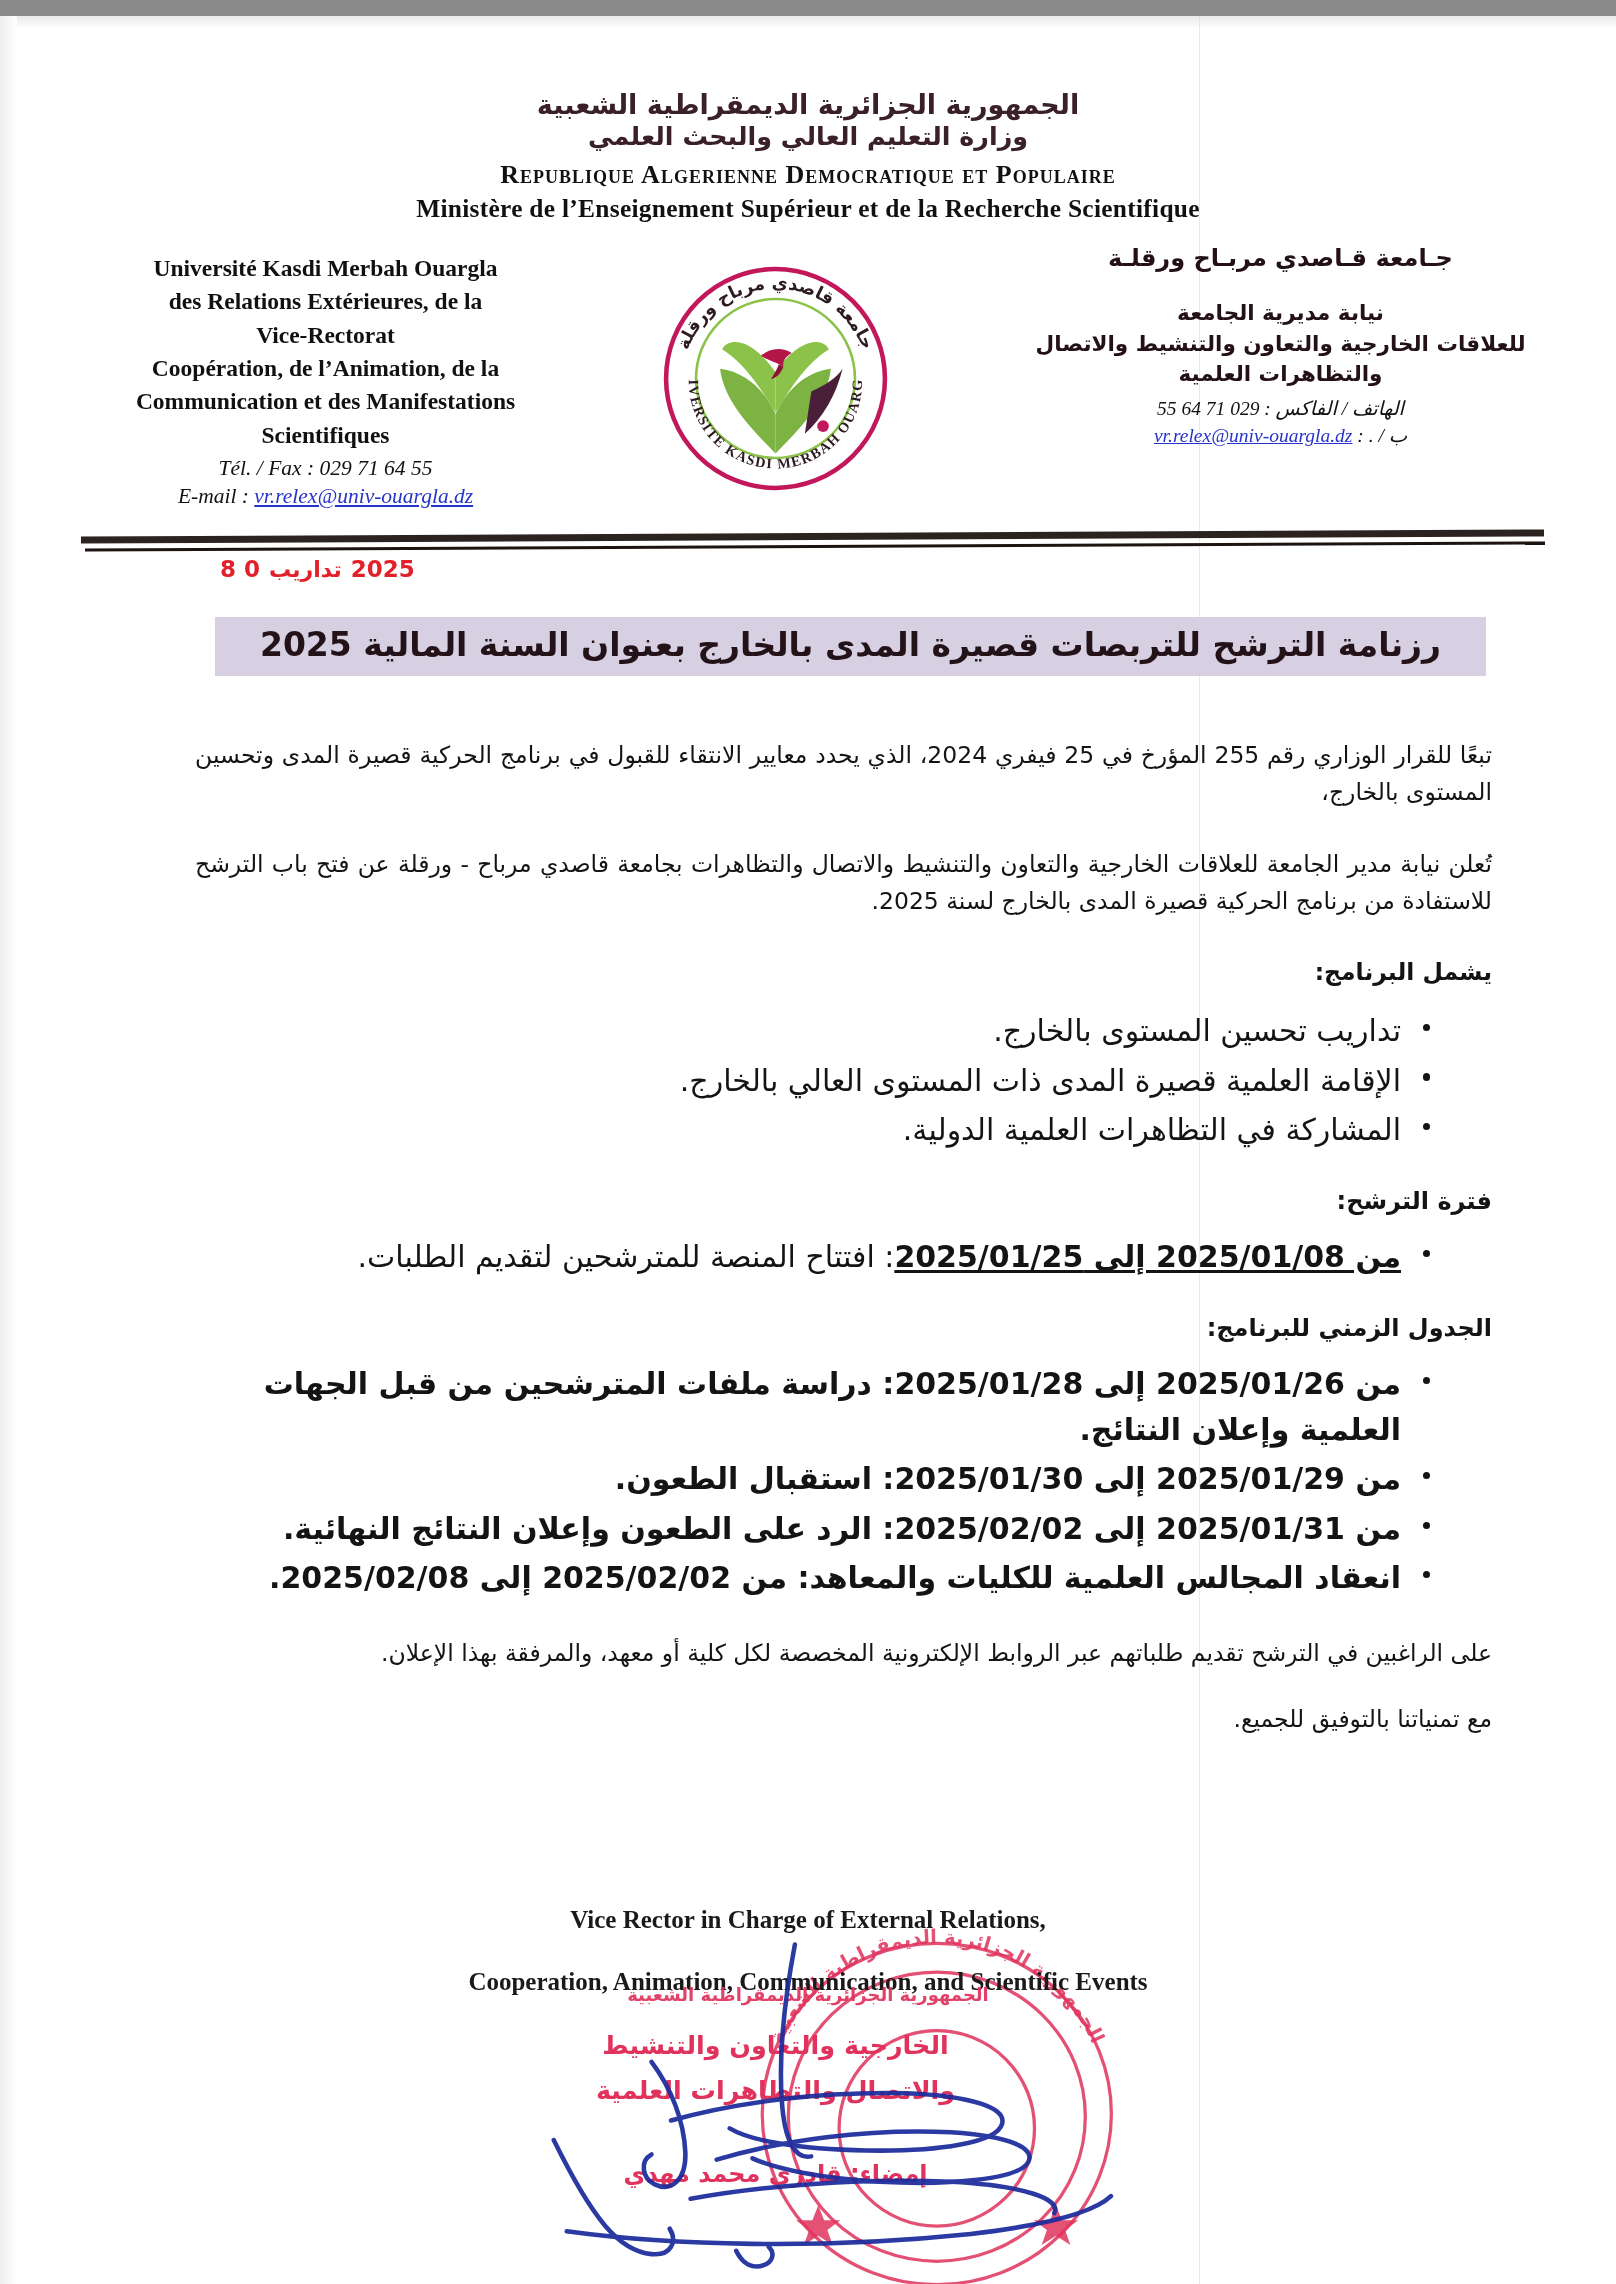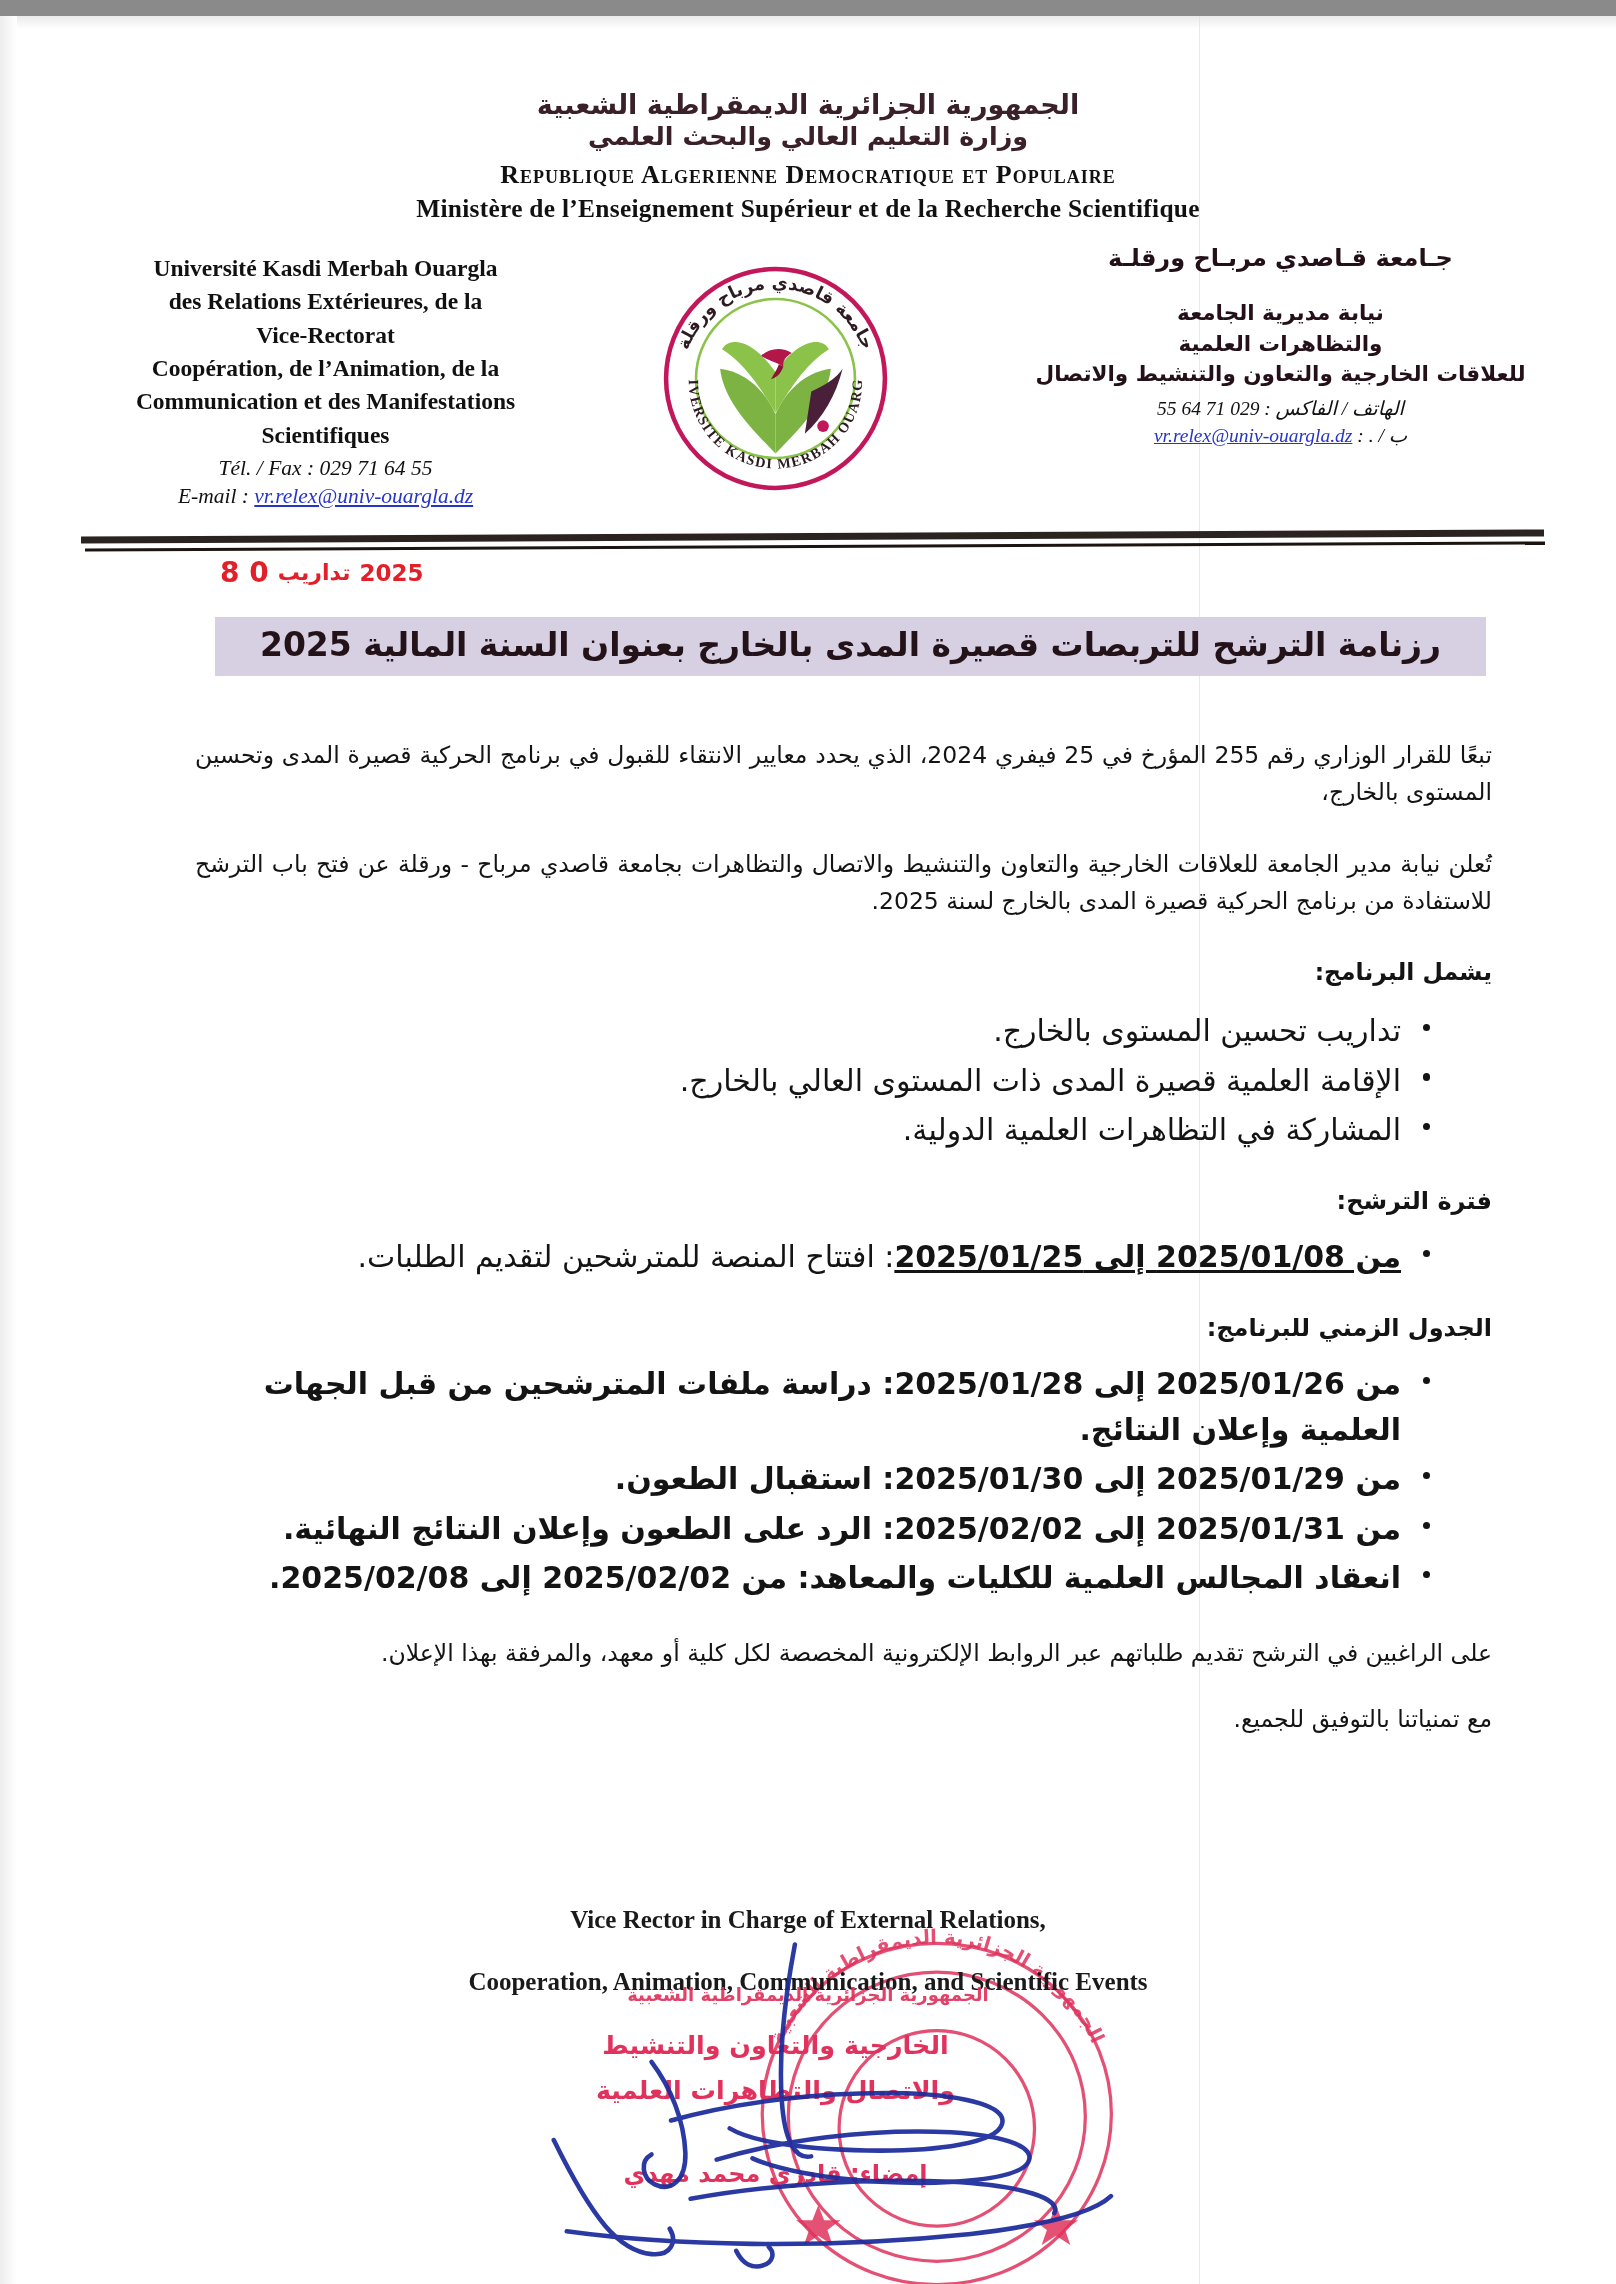--- a/index.html
+++ b/index.html
@@ -169,21 +169,21 @@
     position: absolute;
     top: 540px;
     left: 220px;
     direction: rtl;
     color: #e2202a;
     font-family: "DejaVu Sans", sans-serif;
     font-weight: bold;
     white-space: nowrap;
   }
   .date-stamp .d {
-    font-size: 28px;
+    font-size: 23px;
     letter-spacing: 3.9px;
     vertical-align: middle;
   }
   .date-stamp .m {
     font-size: 22px;
     margin: 0 9px;
     vertical-align: middle;
   }
   .date-stamp .y {
     font-size: 23px;
@@ -377,22 +377,22 @@
       <text font-family="Liberation Serif, serif" font-size="22" font-weight="bold" fill="#2d1b22" letter-spacing="2">
         <textPath href="#arcBot" startOffset="50%" text-anchor="middle">UNIVERSITE KASDI MERBAH OUARGLA</textPath>
       </text>
     </svg>
   </div>
 
   <div class="blk-ar">
     <div class="uni">جـامعة قـاصدي مربـاح ورقلـة</div>
     <div class="dept">
       <div>نيابة مديرية الجامعة</div>
+      <div>للعلاقات الخارجية والتعاون والتنشيط والاتصال</div>
       <div>والتظاهرات العلمية</div>
-      <div>للعلاقات الخارجية والتعاون والتنشيط والاتصال</div>
     </div>
     <div class="tel"><span>الهاتف / الفاكس : </span><span>029 71 64 55</span></div>
     <div class="mail"><span>ب / . : </span><span class="linklike">vr.relex@univ-ouargla.dz</span></div>
   </div>
 
   <div class="rule-thick"></div>
   <div class="rule-thin"></div>
 
   <div class="date-stamp">
     <span class="y">2025</span><span class="m">تداريب</span><span class="d">0 8</span>

